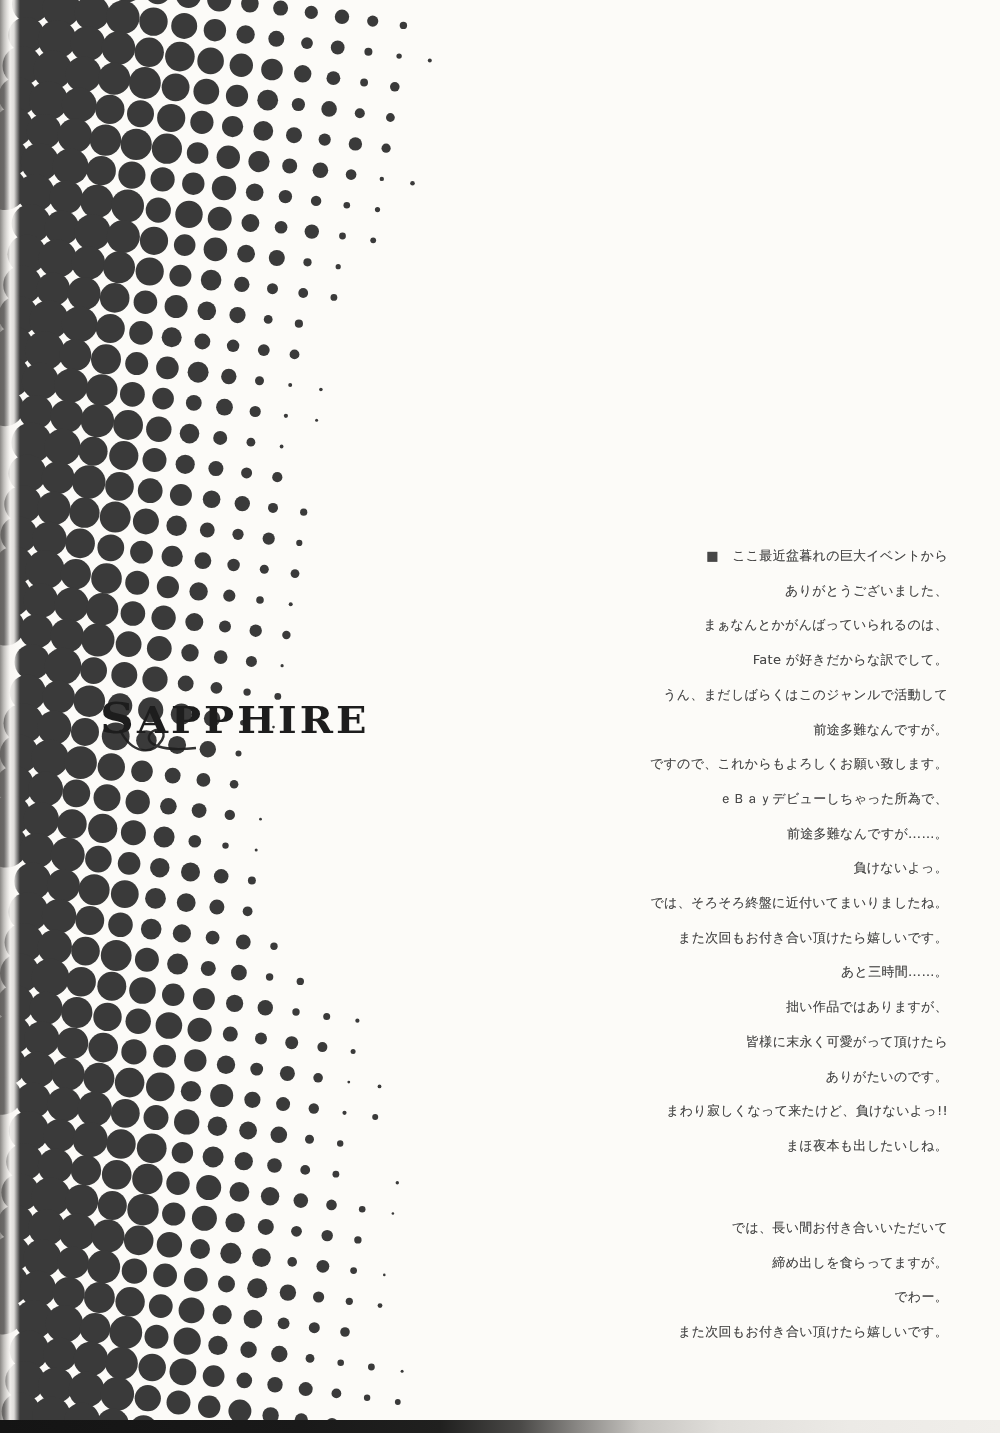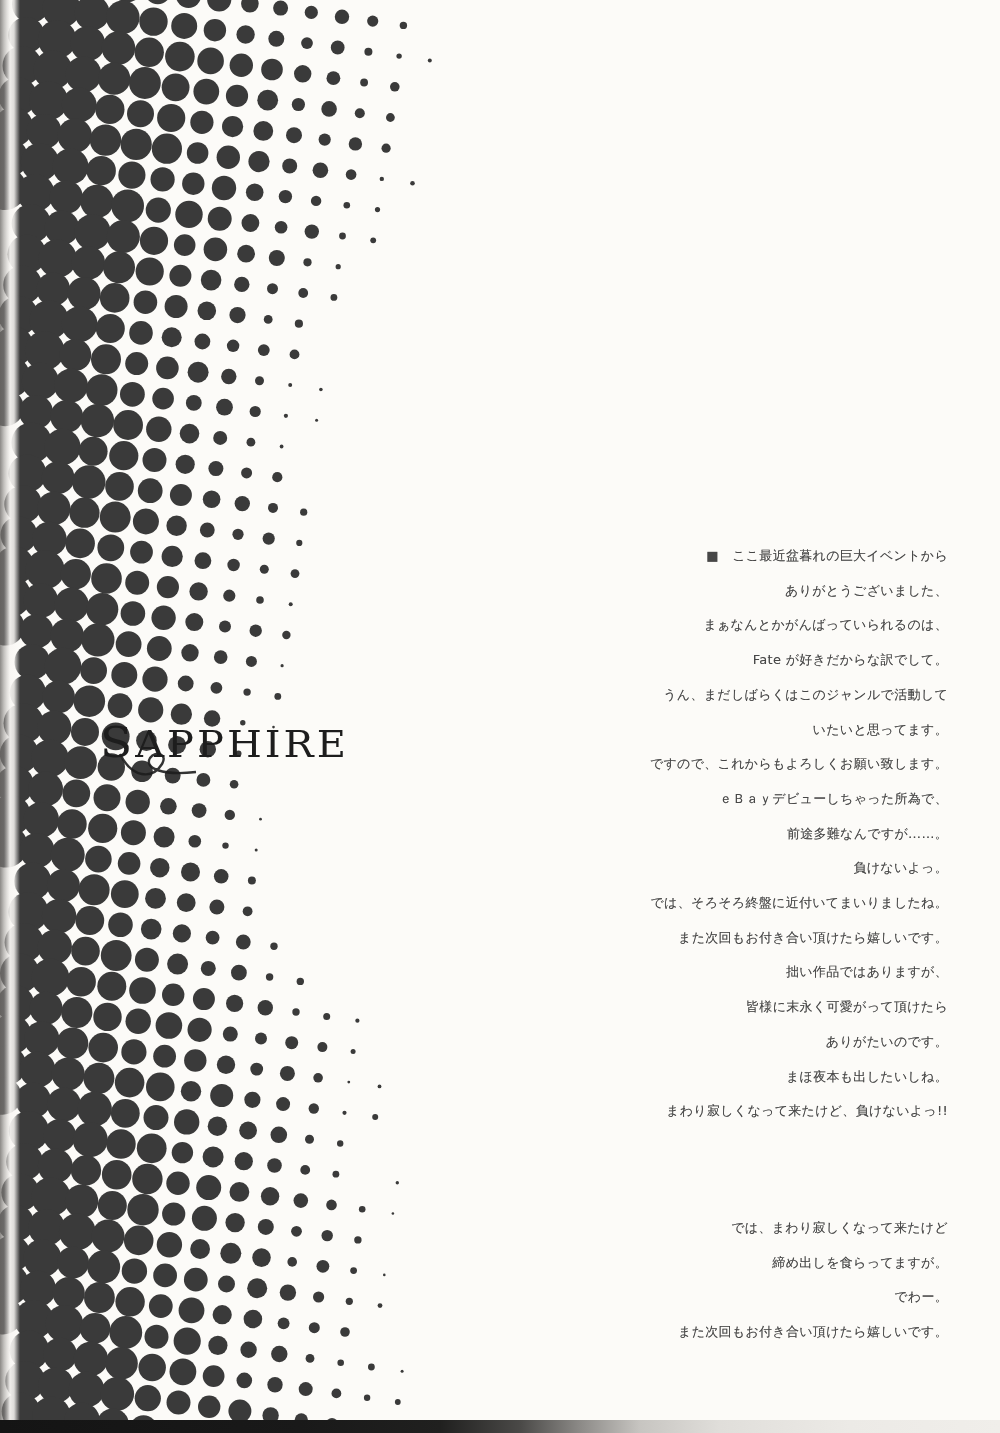--- a/index.html
+++ b/index.html
@@ -18,23 +18,24 @@
     background:linear-gradient(90deg,
       rgba(112,109,106,0.80) 0px,
       rgba(148,145,142,0.55) 4px,
       rgba(214,211,208,0.70) 7px,
       rgba(248,246,243,0.95) 10px,
       rgba(250,248,245,0.85) 14px,
       rgba(250,248,245,0.0) 20px);
   }
 
   .logo {
-    position:absolute; left:100px; top:724px; z-index:3;
+    position:absolute; left:100px; top:700px; z-index:3;
     width:260px; height:60px;
     color:#1d1d1d;
+    font-weight:bold;
   }
   .logo-text {
     display:block;
     font-family:"DejaVu Serif", serif;
     font-size:40px; line-height:40px;
     letter-spacing:3px;
     transform:scaleY(0.92);
     transform-origin:left top;
     white-space:nowrap;
   }
@@ -610,36 +611,37 @@
       <path d="M2 6 C 14 30, 34 32, 44 16 C 50 6, 38 2, 32 10 C 26 20, 44 28, 78 24" fill="none" stroke="#1d1d1d" stroke-width="2.4" opacity="0.9"></path>
     </svg>
   </div>
 
   <div class="afterword p1">
     <div>■　ここ最近盆暮れの巨大イベントから</div>
     <div>ありがとうございました、</div>
     <div>まぁなんとかがんばっていられるのは、</div>
     <div>Fate が好きだからな訳でして。</div>
     <div>うん、まだしばらくはこのジャンルで活動して</div>
-    <div>いたいと思ってます。</div>
+    <div>前途多難なんですが。</div>
     <div>ですので、これからもよろしくお願い致します。</div>
     <div>ｅＢａｙデビューしちゃった所為で、</div>
     <div>前途多難なんですが……。</div>
     <div>負けないよっ。</div>
     <div>では、そろそろ終盤に近付いてまいりましたね。</div>
     <div>また次回もお付き合い頂けたら嬉しいです。</div>
+    <div>あと三時間……。</div>
     <div>拙い作品ではありますが、</div>
     <div>皆様に末永く可愛がって頂けたら</div>
     <div>ありがたいのです。</div>
+    <div>まわり寂しくなって来たけど、負けないよっ!!</div>
     <div>まほ夜本も出したいしね。</div>
-    <div>まわり寂しくなって来たけど、負けないよっ!!</div>
   </div>
 
   <div class="afterword p2">
-    <div>では、まわり寂しくなって来たけど</div>
+    <div>では、長い間お付き合いいただいて</div>
     <div>締め出しを食らってますが。</div>
     <div>でわー。</div>
     <div>また次回もお付き合い頂けたら嬉しいです。</div>
   </div>
 
   <div class="bottom-bar"></div>
 
 </div>
 
 </body></html>

